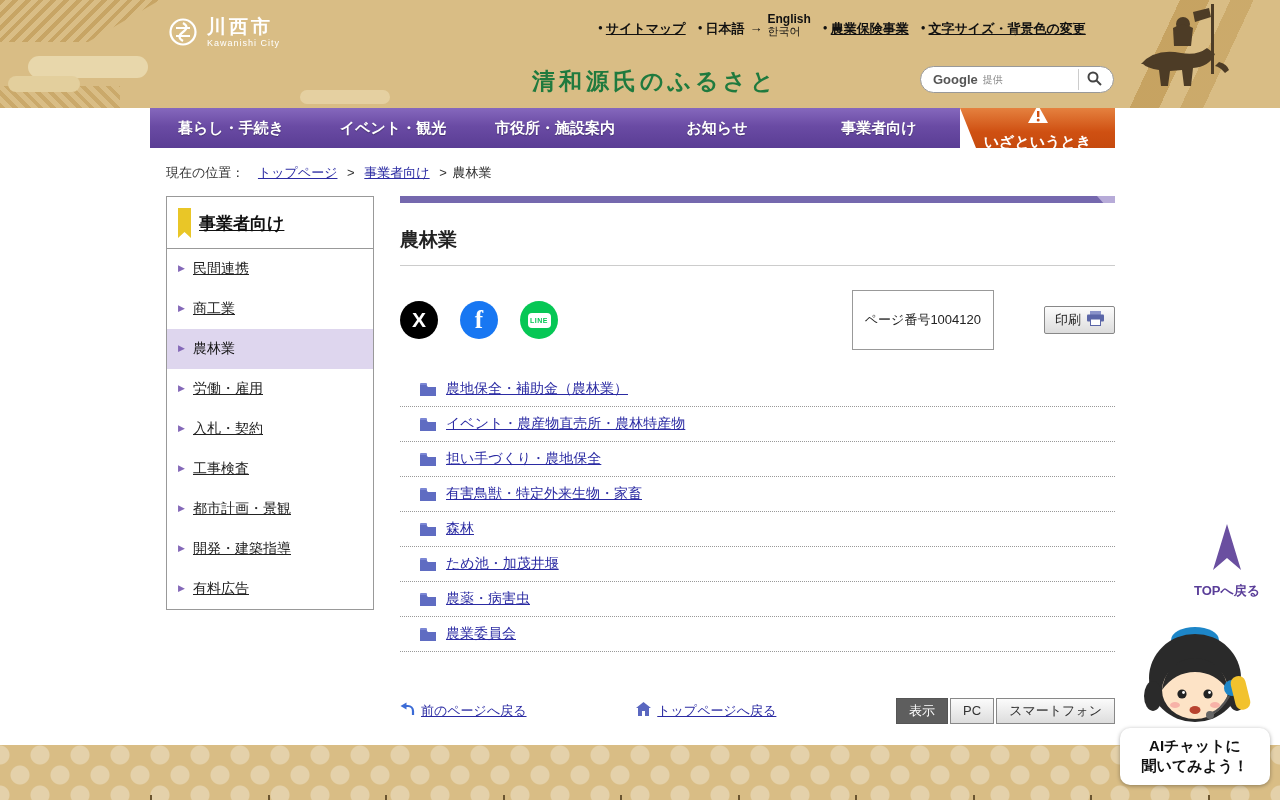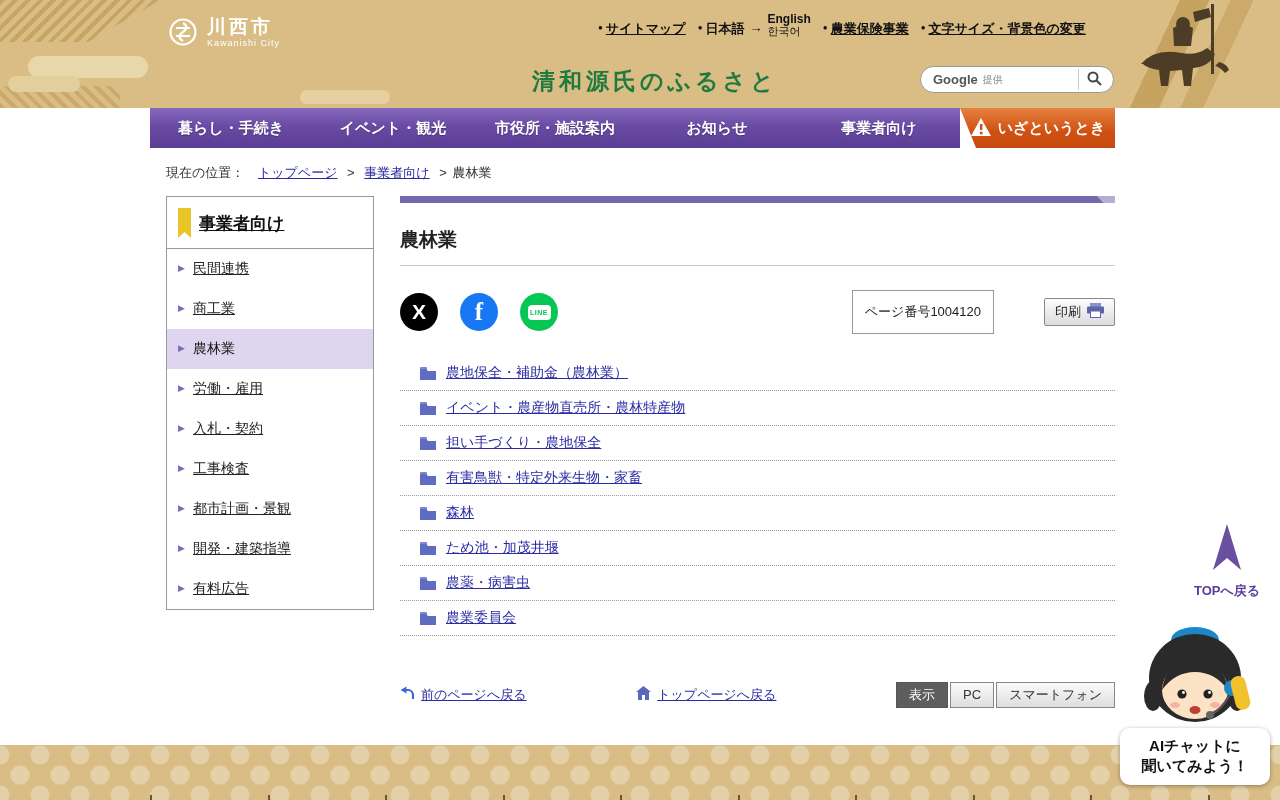--- a/index.html
+++ b/index.html
@@ -57,21 +57,21 @@
   .statue { position:absolute; right:45px; top:2px; }
 
   
   .main-nav { position:relative; height:40px; margin-left:150px; width:965px; display:flex; }
   .nav-main { width:810px; display:flex; background:linear-gradient(180deg,#8568bd 0%,#6a4ba4 45%,#5a3d94 100%); }
   .nav-item { flex:1; display:flex; align-items:center; justify-content:center; color:#fff; font-weight:bold;
     font-size:15px; text-decoration:none; text-shadow:0 1px 1px rgba(0,0,0,.3); }
   .nav-emergency { position:relative; width:155px; display:flex; align-items:center; justify-content:center; gap:6px;
     background:linear-gradient(180deg,#e5813f,#cf5012 60%,#c64a0e);
     clip-path:polygon(0 0,100% 0,100% 100%,16px 100%);
-    color:#fff; font-weight:bold; font-size:15px; text-decoration:none; }
+    color:#fff; font-weight:bold; font-size:15px; text-decoration:none;flex-direction:column; }
 
   
   .breadcrumb { margin:16px 0 0 166px; font-size:13px; color:#333; }
   .breadcrumb a { color:#2b2ba3; text-decoration:underline; margin:0 4px; }
   .breadcrumb .sep { margin:0 2px; color:#333; }
   .bc-prefix { margin-right:6px; }
 
   
   .content { display:flex; align-items:flex-start; margin:14px 0 0 166px; width:949px; }
 
@@ -98,21 +98,21 @@
   .toolbar { display:flex; align-items:center; margin-top:24px; }
   .sns { display:flex; gap:22px; }
   .sns-icon { width:38px; height:38px; border-radius:50%; display:flex; align-items:center; justify-content:center;
     color:#fff; font-weight:bold; text-decoration:none; }
   .sns-x { background:#000; font-size:21px; }
   .sns-fb { background:#1877f2; font-size:25px; font-family:"Liberation Serif","DejaVu Serif",serif; }
   .sns-line { background:#06c755; }
   .line-bubble { width:23px; height:15px; background:#fff; border-radius:4px; color:#06c755; font-size:7px;
     font-weight:bold; display:flex; align-items:center; justify-content:center; letter-spacing:.5px; }
   .spacer { flex:1; }
-  .pagenum { border:1px solid #999; background:#fff; padding:12px 12px; font-size:13px; color:#222; margin-right:50px; }
+  .pagenum { border:1px solid #999; background:#fff; padding:20px 12px; font-size:13px; color:#222; margin-right:50px; }
   .print-btn { display:flex; align-items:flex-start; gap:6px; border:1px solid #888; border-radius:2px;
     background:linear-gradient(#fcfcfc,#dcdcdc); padding:4px 10px; font-size:13px; color:#222; }
 
   .link-list { list-style:none; margin-top:22px; }
   .link-row { display:flex; align-items:center; gap:10px; padding:8px 0 8px 20px; border-bottom:1px dotted #999; }
   .link-row a { color:#2b2ba3; font-size:14px; text-decoration:underline; }
   .folder { display:flex; }
 
   .bottom-row { display:flex; align-items:center; justify-content:space-between; gap:20px; margin-top:46px; }
   .foot-link { display:inline-flex; align-items:center; gap:6px; }

